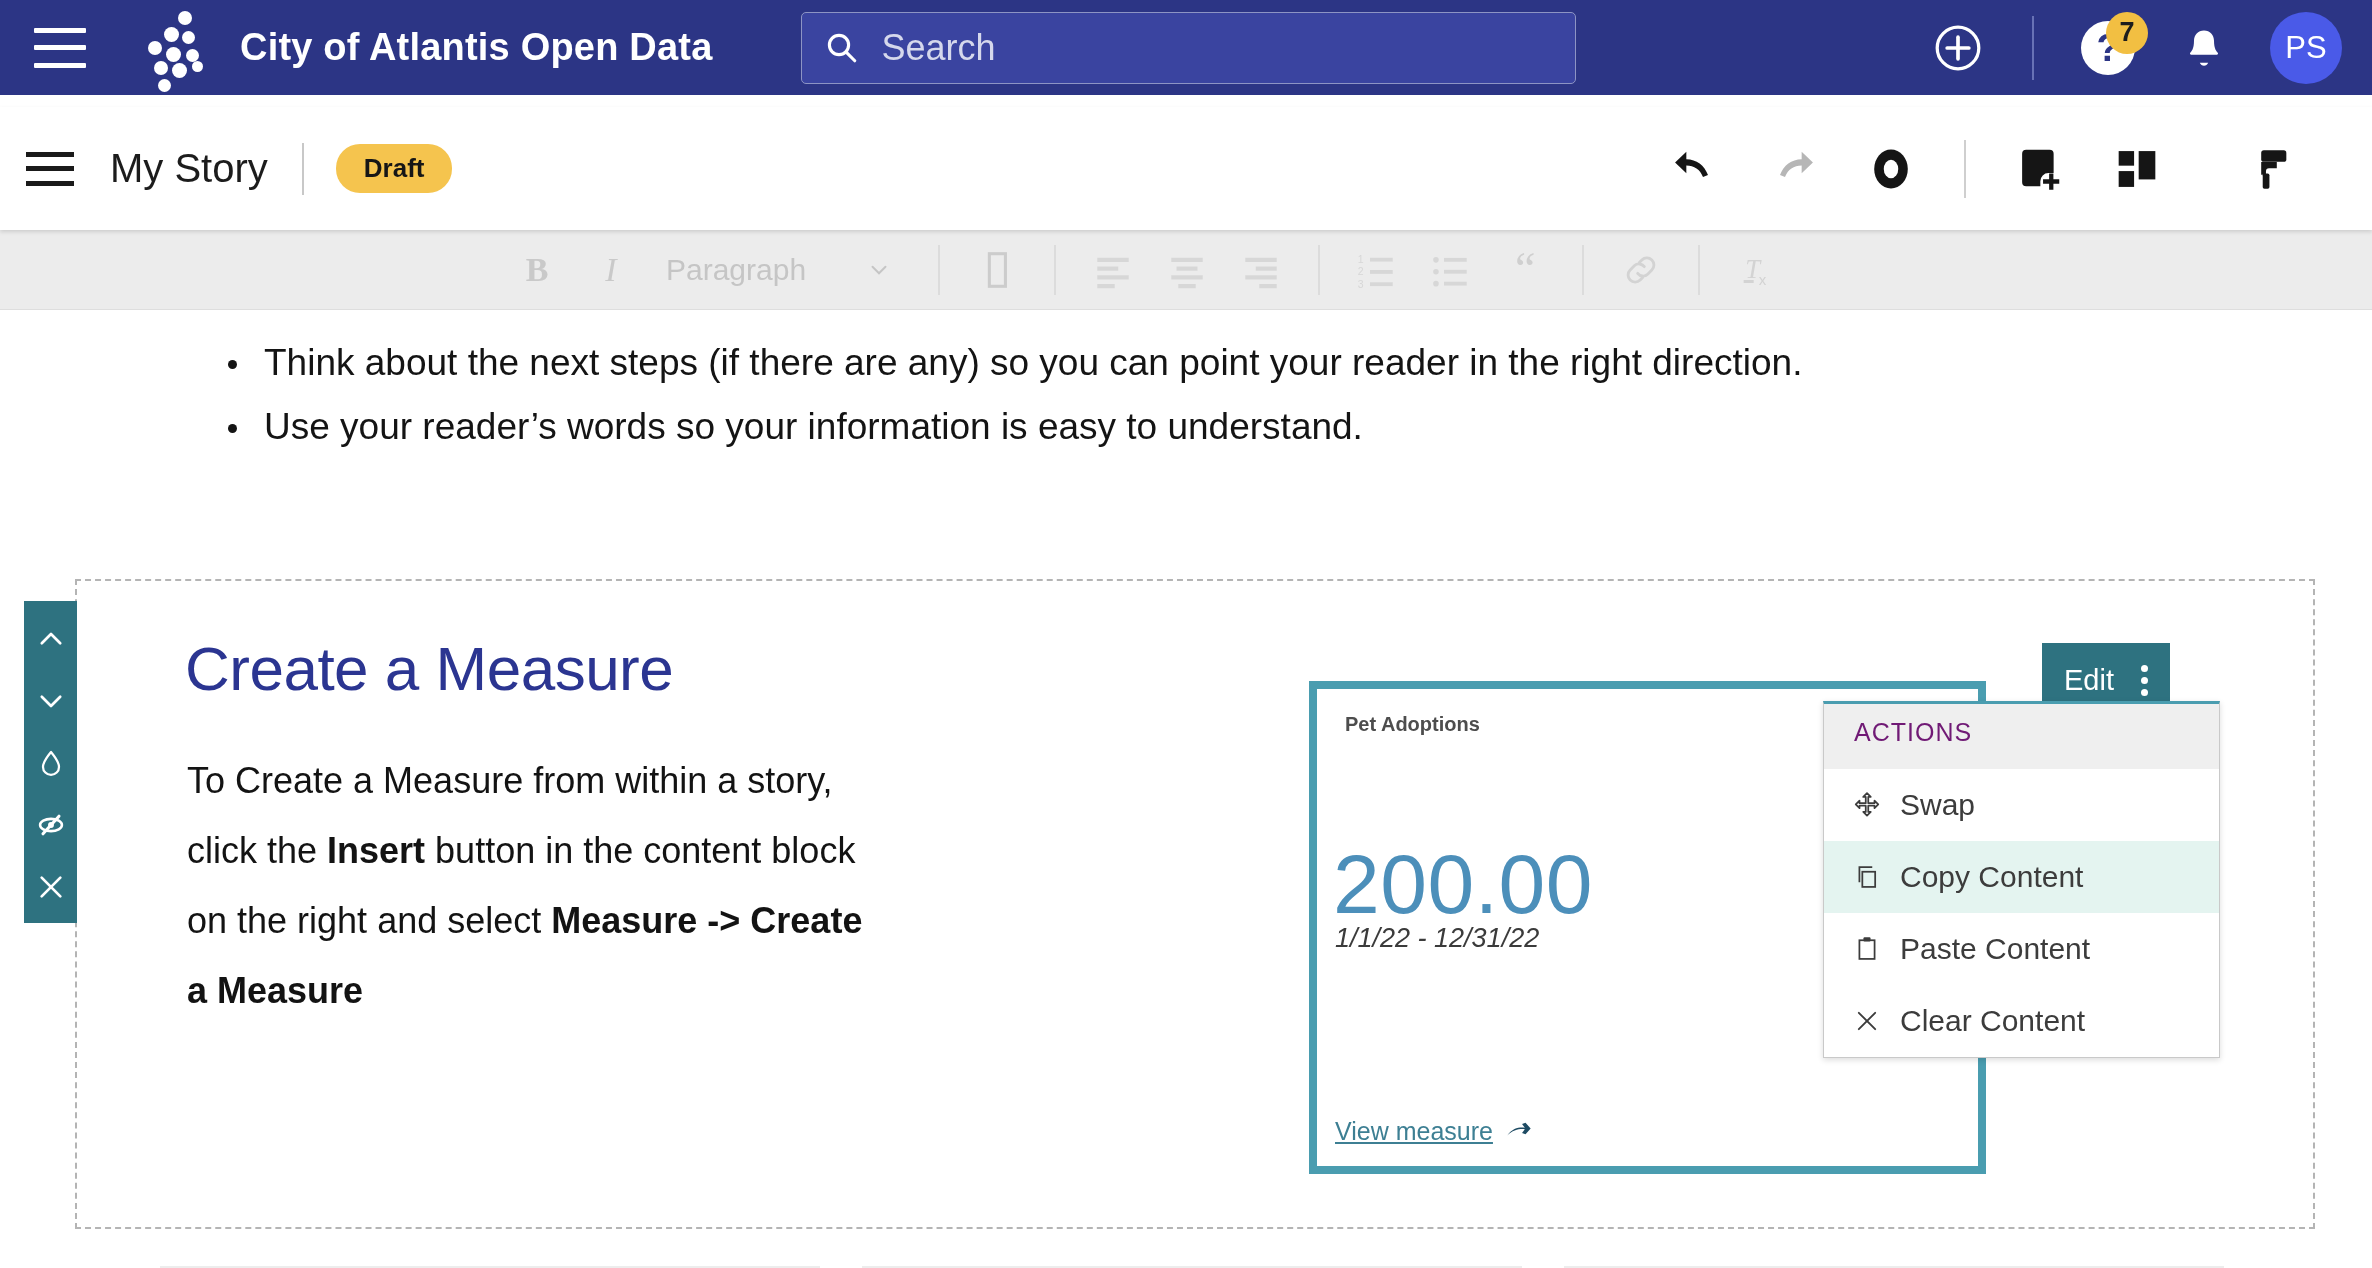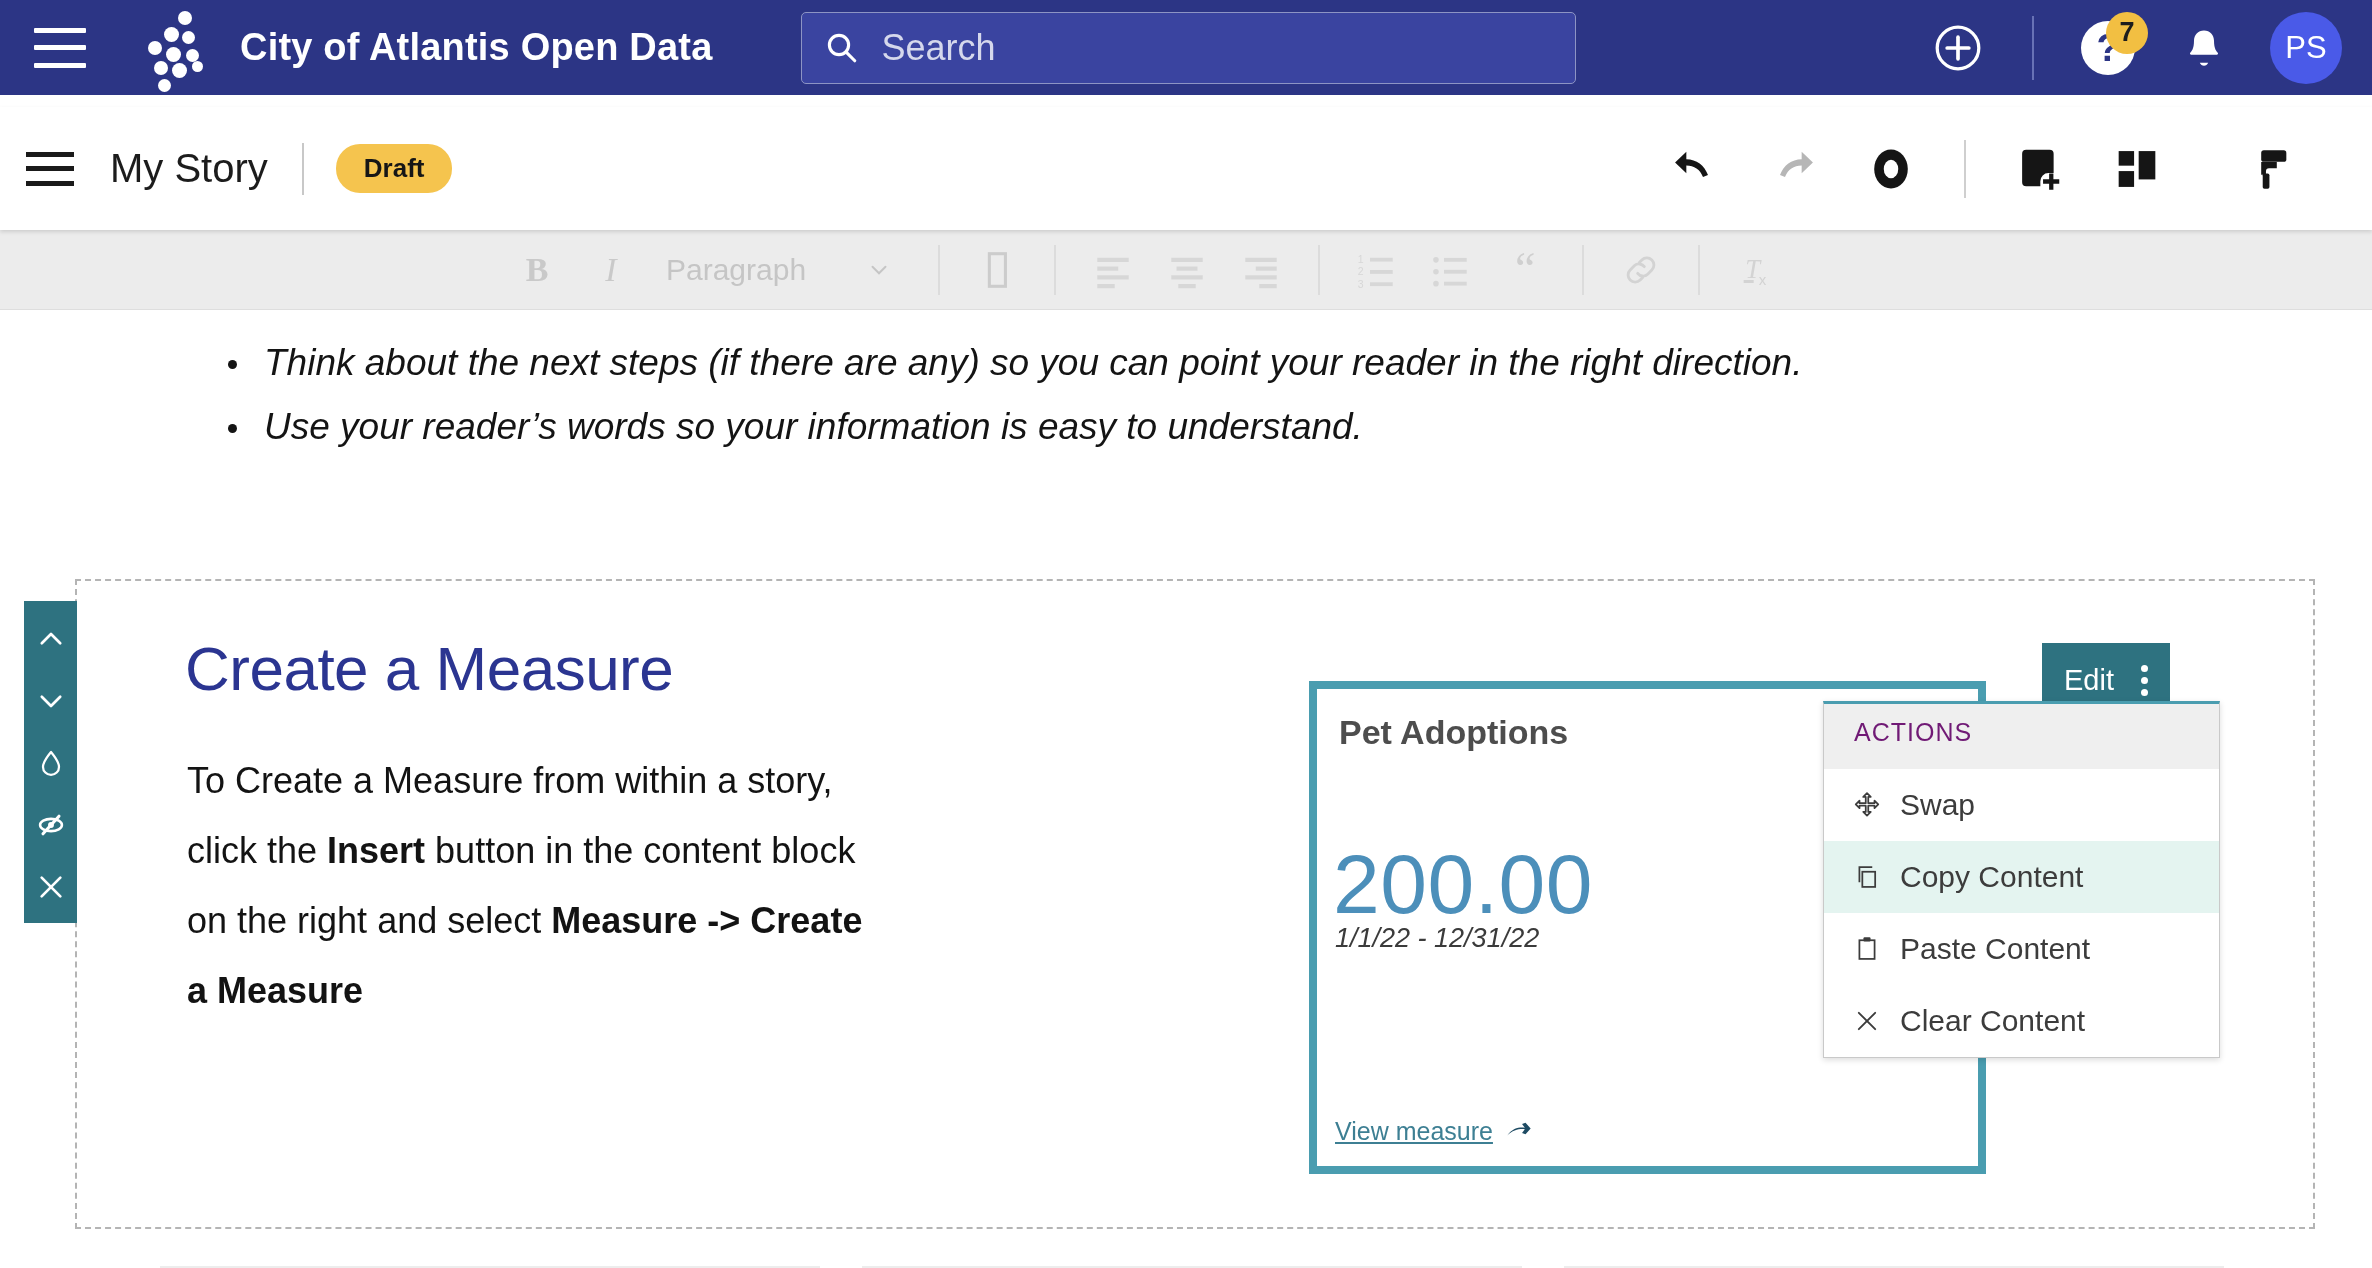--- a/index.html
+++ b/index.html
@@ -168,21 +168,20 @@
   }
   .bullets {
     position: absolute; top: 20px; left: 228px;
     list-style: none;
   }
   .bullets li {
     font-size: 37px; color: #141414;
     line-height: 64px;
     position: relative; padding-left: 36px;
     white-space: nowrap;
-    font-style: italic;
   }
   .bullets li::before {
     content: ""; position: absolute; left: 0; top: 29px;
     width: 9px; height: 9px; border-radius: 50%; background: #141414;
   }
 
   
   .block-wrap {
     position: absolute; left: 75px; top: 268px;
     width: 2240px; height: 650px;
@@ -214,22 +213,22 @@
   .block-para b { font-weight: bold; }
 
   
   .measure-card {
     position: absolute; left: 1232px; top: 100px;
     width: 677px; height: 493px;
     border: 8px solid #4a9db0;
     background: #ffffff;
   }
   .mc-title {
-    position: absolute; left: 22px; top: 24px;
-    font-size: 34px; color: #4d4d4d; font-weight: bold;
+    position: absolute; left: 28px; top: 24px;
+    font-size: 20px; color: #4d4d4d; font-weight: bold;
   }
   .mc-value {
     position: absolute; left: 16px; top: 110px;
     font-size: 84px; color: #4c8fba; font-weight: 300;
     letter-spacing: 0.5px;
     margin-top: 37px;
   }
   .mc-range {
     position: absolute; left: 18px; top: 234px;
     font-size: 27px; color: #3b3b3b; font-style: italic;

